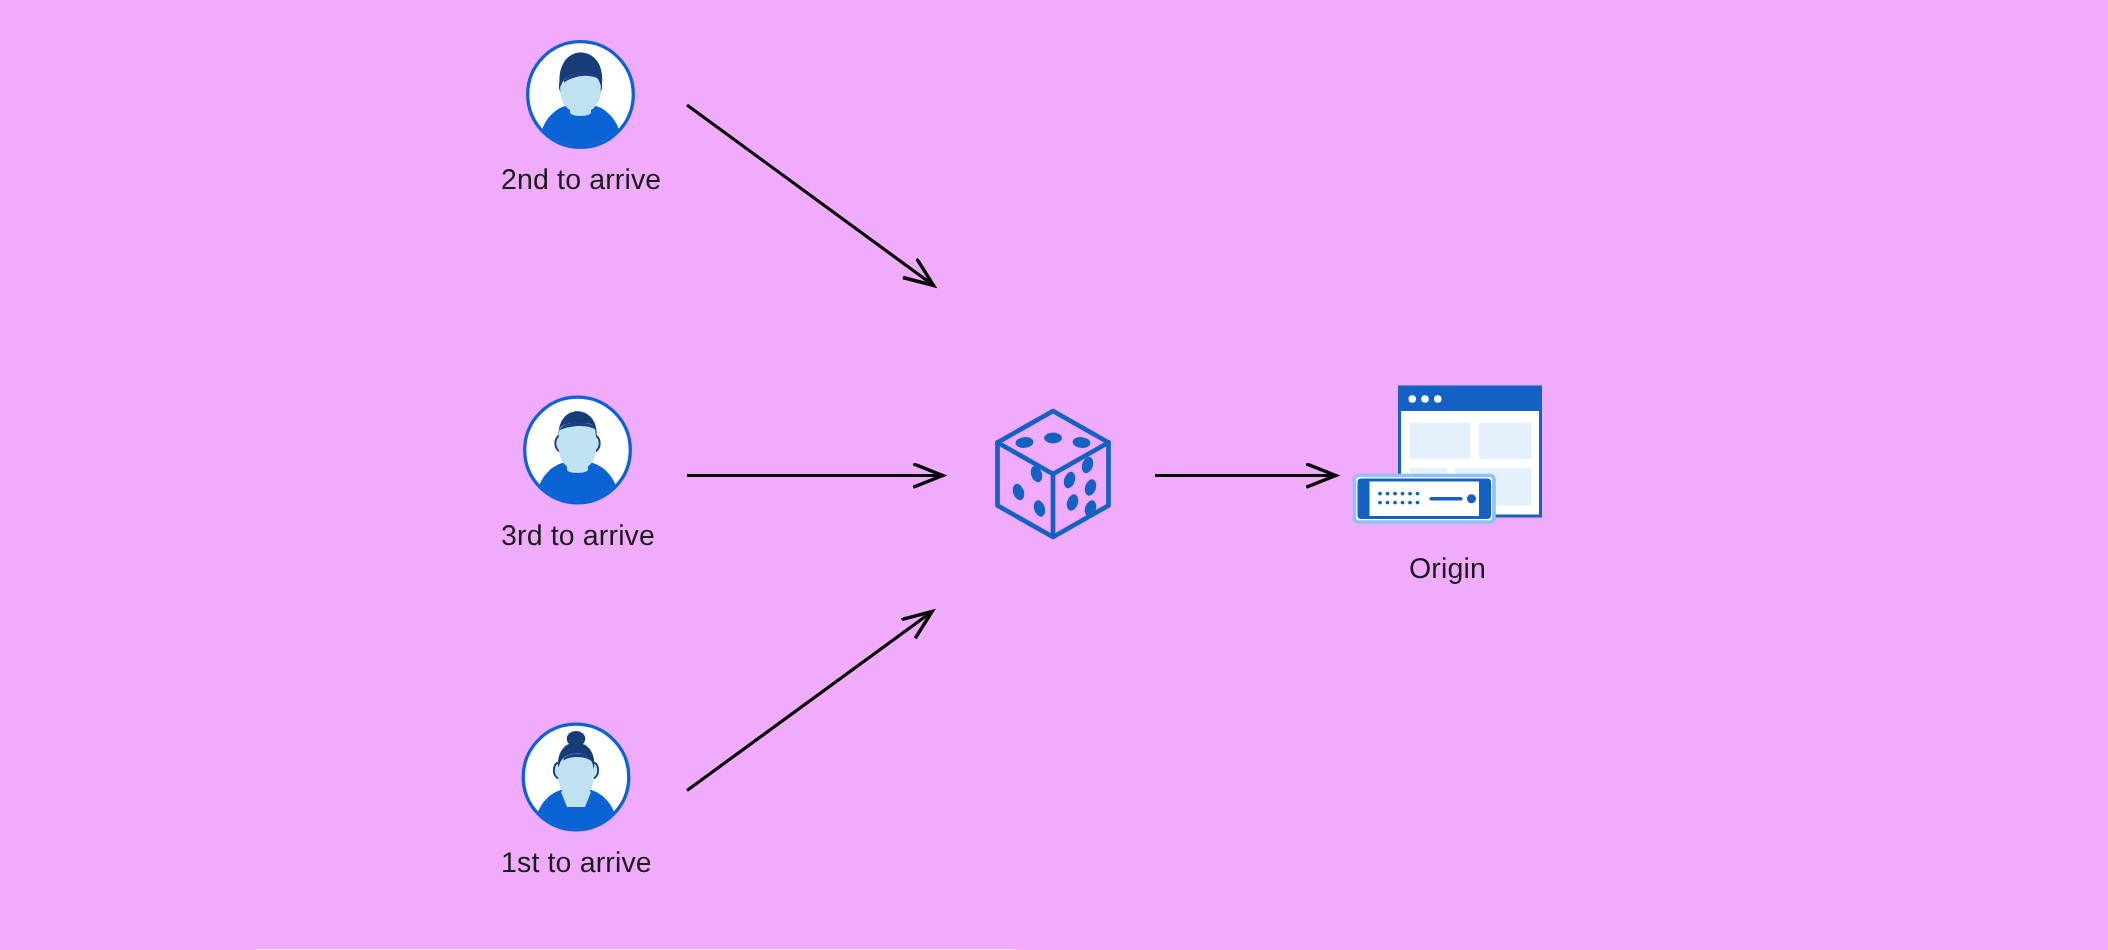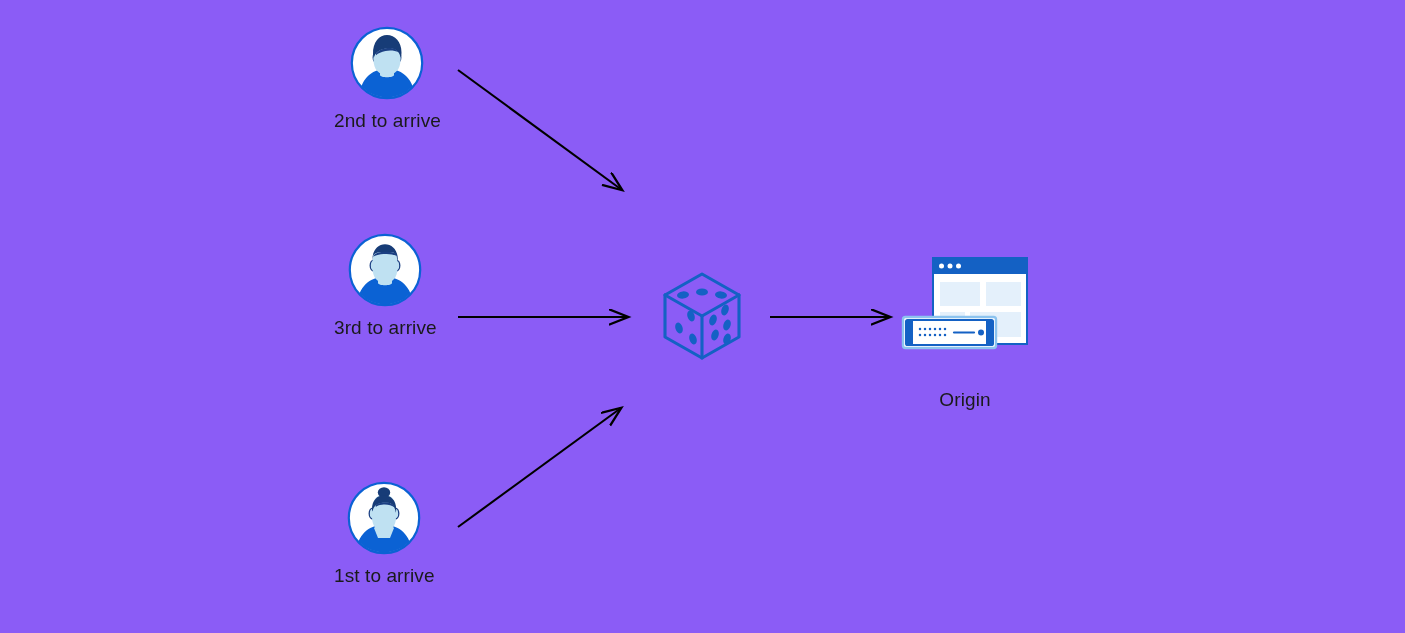--- a/index.html
+++ b/index.html
@@ -7,21 +7,21 @@
     padding: 0;
     background: #ffffff;
   }
   body {
     font-family: "Liberation Sans", sans-serif;
   }
   #canvas {
     position: relative;
     width: 1405px;
     height: 633px;
-    background: #8b5cf6;
+    background: #f0abfc;
     overflow: hidden;
   }
   .node {
     position: absolute;
     display: flex;
     flex-direction: column;
     align-items: center;
   }
   .node-label {
     font-family: "Liberation Sans", sans-serif;
@@ -95,21 +95,21 @@
                    C38.5 22.6 31 23.8 27.2 28.2 C26 29.5 25.2 31.2 24.7 33
                    C24.3 32 24.1 30.8 24 29.5 Z" fill="#173c77"></path>
           <path d="M27 28.5 C31 23.5 38.5 22.2 43.2 23.2 C46.2 23.8 48.3 25.2 49.7 27.3
                    C46 25.5 41 25 36.5 26 C32.5 26.9 29.2 28.2 27 30.2 Z" fill="#1b3f82"></path>
         </g>
       </svg>
     </div>
     <div class="node-label">2nd to arrive</div>
   </div>
 
-  <div class="node" style="left:334px; top:232px;align-items:center;">
+  <div class="node" style="left:334px; top:262px;align-items:center;">
     <div class="avatar-wrap">
       <svg viewBox="0 0 76 76" width="76" height="76" xmlns="http://www.w3.org/2000/svg">
         <defs>
             <clipPath id="c2">
               <circle cx="38" cy="38" r="34.5"></circle>
             </clipPath>
           </defs>
         <circle cx="38" cy="38" r="35.2" fill="#ffffff" stroke="#0b62d4" stroke-width="2.2"></circle>
         <g clip-path="url(#c2)">
           <path d="M38 45 C20 45 11 57 9 76 L67 76 C65 57 56 45 38 45 Z" fill="#0b62d4"></path>
@@ -226,16 +226,16 @@
             <circle cx="30" cy="80" r="1.25"></circle>
               <circle cx="35" cy="80" r="1.25"></circle>
             <circle cx="40" cy="80" r="1.25"></circle>
               <circle cx="45" cy="80" r="1.25"></circle>
           </g>
           <line x1="54" y1="77.5" x2="74" y2="77.5" stroke="#1461c4" stroke-width="2.2" stroke-linecap="round"></line>
           <circle cx="81" cy="77.5" r="3" fill="#1461c4"></circle>
         </g>
       </svg>
     </div>
-    <div class="node-label" style="margin-top:30px;">Origin</div>
+    <div class="node-label" style="margin-top:10px;">Origin</div>
   </div>
 
 </div>
 
 </body></html>

